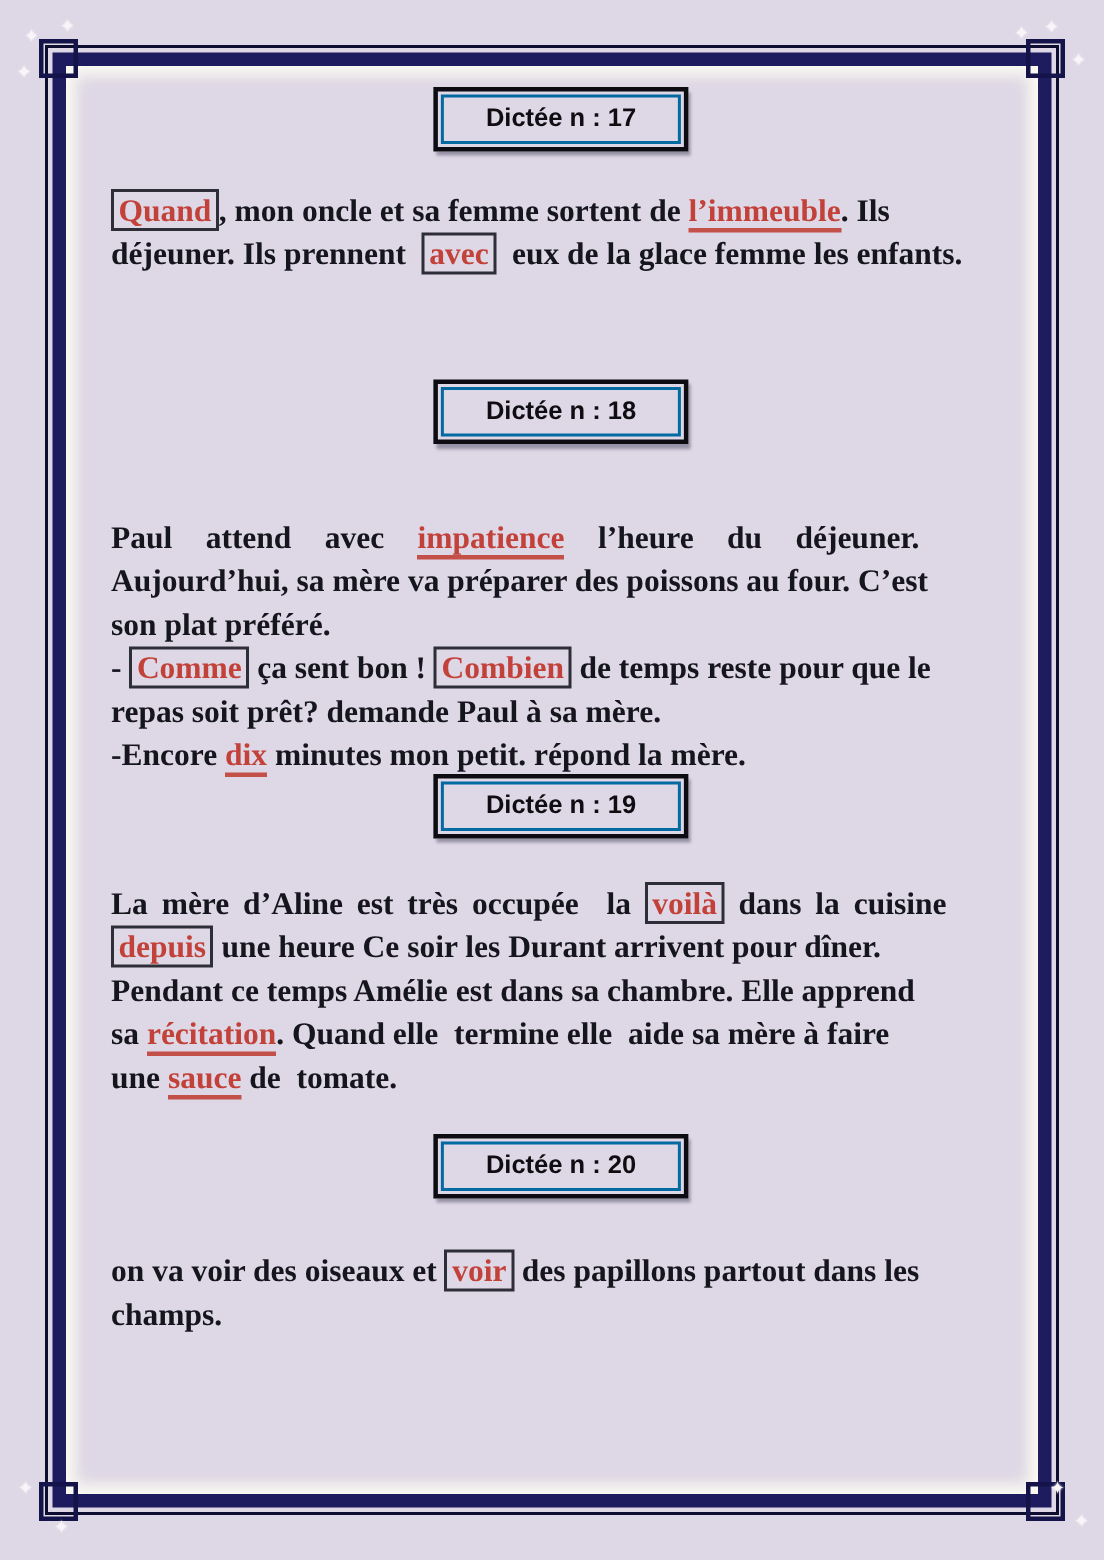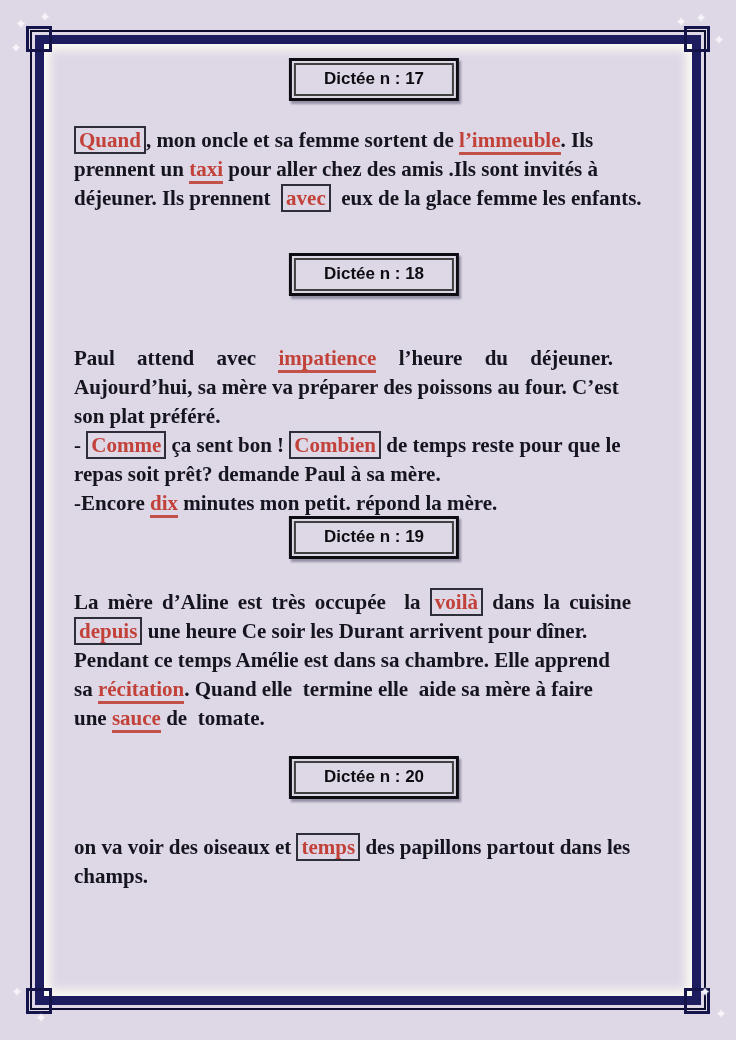--- a/index.html
+++ b/index.html
@@ -59,21 +59,21 @@
   .title-box{
     position:absolute;
     left:calc(50% + 6px);
     transform:translateX(-50%);
     border:3px solid #0c0c12;
     padding:2px;
     background:var(--bg);
     box-shadow:2px 3px 2px rgba(40,40,70,0.40);
   }
   .title-inner{
-    border:2px solid #404040;
+    border:2px solid #0369a1;
     padding:4px 28px 5px 28px;
     font-family:"Liberation Sans", sans-serif;
     font-weight:bold;
     font-size:17px;
     color:#0d0d12;
     white-space:nowrap;
   }
   
   .para{
     position:absolute;
@@ -119,21 +119,20 @@
   <span class="sparkle" style="left:12px;top:986px">✦</span>
   <span class="sparkle" style="left:36px;top:1012px">✦</span>
   <span class="sparkle" style="left:700px;top:986px">✦</span>
   <span class="sparkle" style="left:716px;top:1008px">✦</span>
 
   <div class="title-box" style="top:58px">
     <div class="title-inner">Dictée n : 17</div>
   </div>
   <div class="para" style="top:126px">
       <div class="line"><span class="seg-box">Quand</span><span class="seg">, mon oncle et sa femme sortent de </span><span class="seg-u">l’immeuble</span><span class="seg">. Ils</span></div>
-      <div class="line"><span class="seg">prennent un </span><span class="seg-u">taxi</span><span class="seg"> pour aller chez des amis .Ils sont invités à</span></div>
       <div class="line"><span class="seg">déjeuner. Ils prennent  </span><span class="seg-box">avec</span><span class="seg">  eux de la glace femme les enfants.</span></div>
     </div>
 
   <div class="title-box" style="top:253px">
     <div class="title-inner">Dictée n : 18</div>
   </div>
   <div class="para" style="top:344px">
       <div class="line" style="word-spacing: 17px;"><span class="seg">Paul attend avec </span><span class="seg-u">impatience</span><span class="seg"> l’heure du déjeuner.</span></div>
       <div class="line"><span class="seg">Aujourd’hui, sa mère va préparer des poissons au four. C’est</span></div>
       <div class="line"><span class="seg">son plat préféré.</span></div>
@@ -150,17 +149,17 @@
       <div class="line"><span class="seg-box">depuis</span><span class="seg"> une heure Ce soir les Durant arrivent pour dîner.</span></div>
       <div class="line"><span class="seg">Pendant ce temps Amélie est dans sa chambre. Elle apprend</span></div>
       <div class="line"><span class="seg">sa </span><span class="seg-u">récitation</span><span class="seg">. Quand elle  termine elle  aide sa mère à faire</span></div>
       <div class="line"><span class="seg">une </span><span class="seg-u">sauce</span><span class="seg"> de  tomate.</span></div>
     </div>
 
   <div class="title-box" style="top:756px">
     <div class="title-inner">Dictée n : 20</div>
   </div>
   <div class="para" style="top:833px">
-      <div class="line"><span class="seg">on va voir des oiseaux et </span><span class="seg-box">temps</span><span class="seg"> des papillons partout dans les</span></div>
+      <div class="line"><span class="seg">on va voir des oiseaux et </span><span class="seg-box">voir</span><span class="seg"> des papillons partout dans les</span></div>
       <div class="line"><span class="seg">champs.</span></div>
     </div>
 
 </div>
 
 </body></html>

